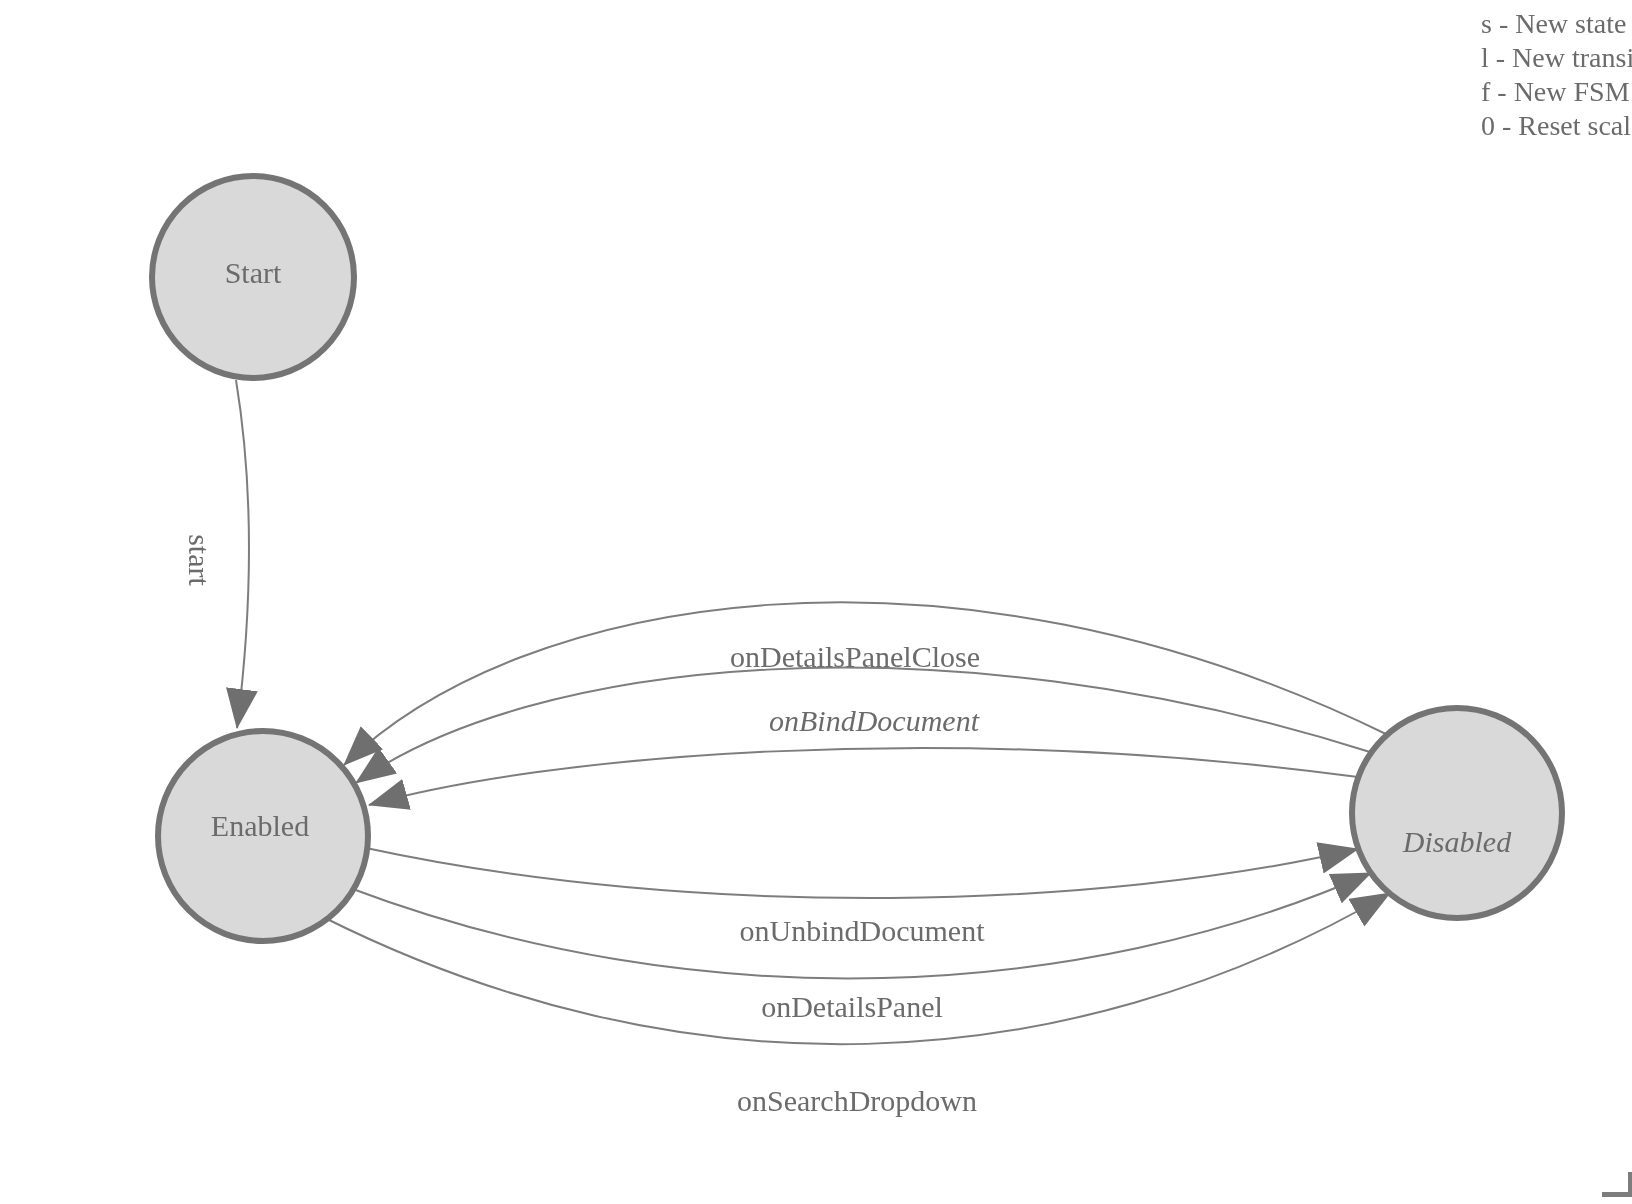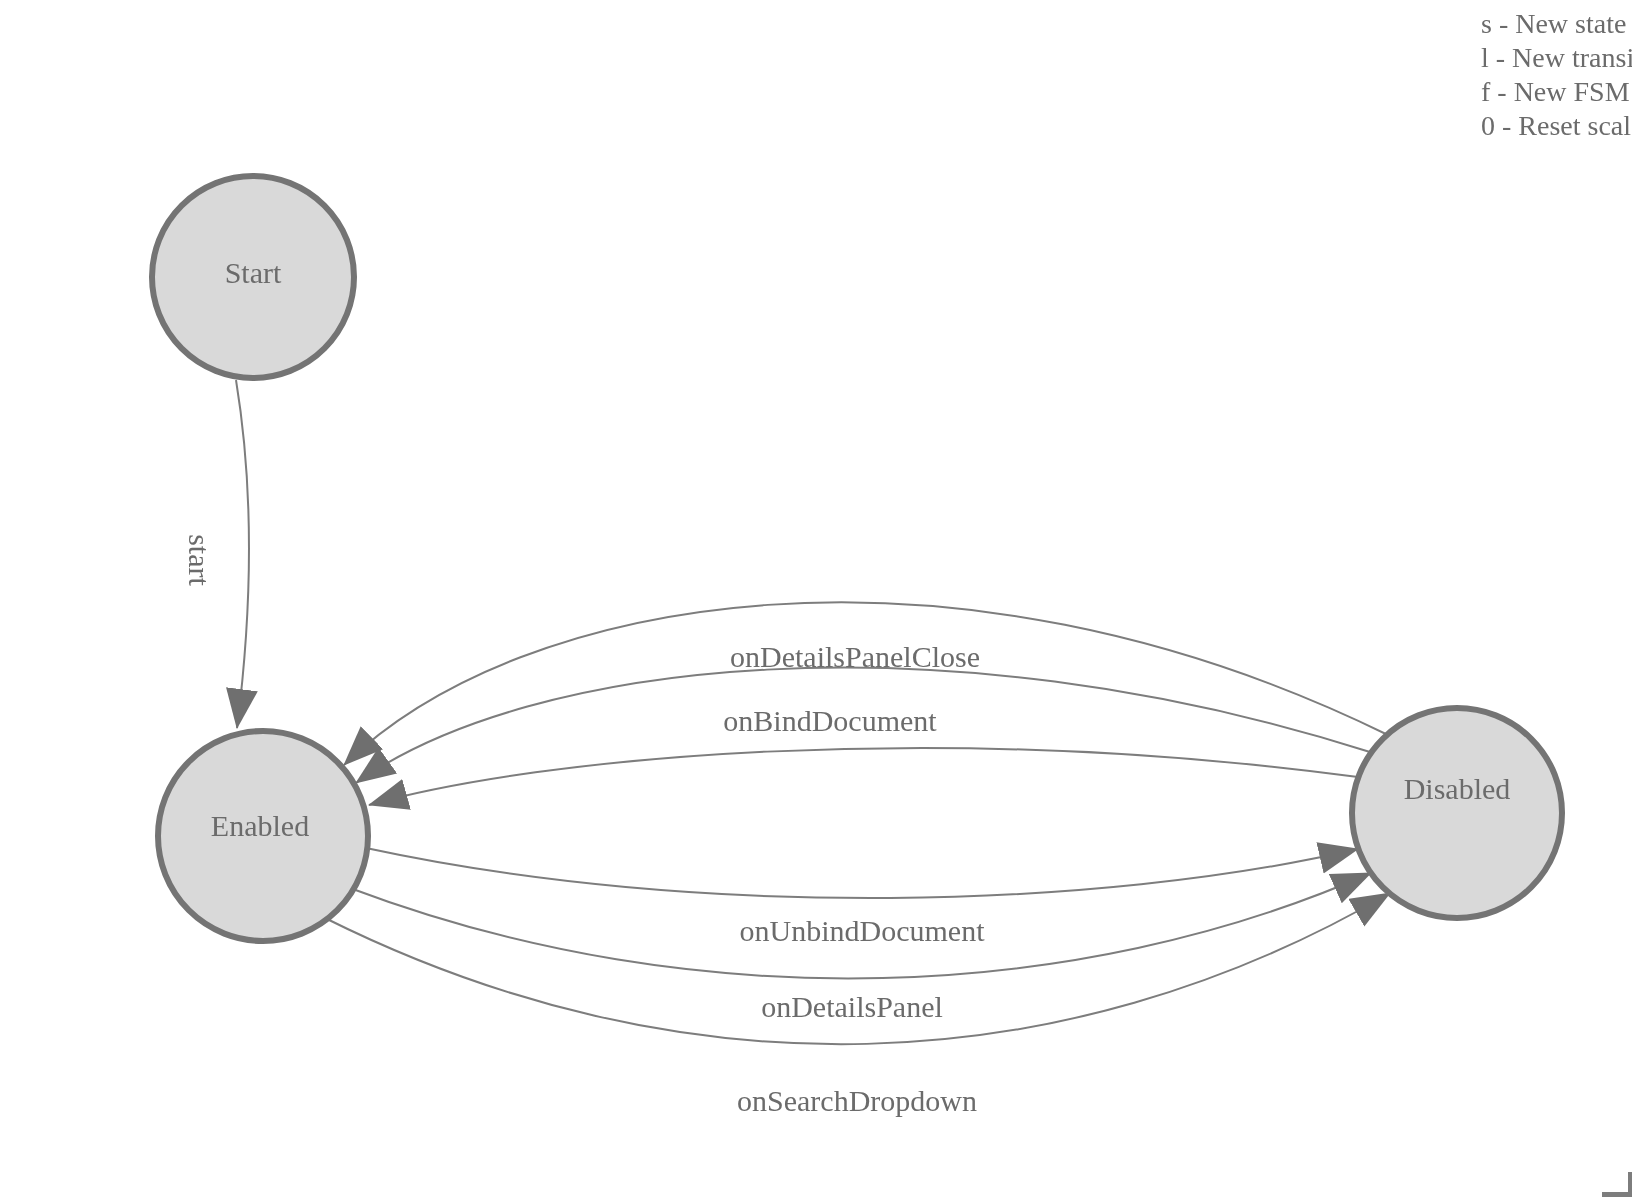--- a/index.html
+++ b/index.html
@@ -101,25 +101,25 @@
     <path class="edge" d="M 350 888 C 700 1020, 1080 1001, 1371 873" marker-end="url(#arrow)"></path>
     <path class="edge" d="M 325 918 C 680 1095, 1060 1085, 1390 893" marker-end="url(#arrow)"></path>
 
     <circle class="state-circle" cx="253" cy="277" r="101"></circle>
     <circle class="state-circle" cx="263" cy="836" r="105"></circle>
     <circle class="state-circle" cx="1457" cy="813" r="105"></circle>
   </svg>
 
   <div class="state-label" style="left:253px; top:273px;">Start</div>
   <div class="state-label" style="left:260px; top:826px;">Enabled</div>
-  <div class="state-label" style="left:1457px; top:789px;">Disabled</div>
+  <div class="state-label" style="left:1457px; top:842px;font-style:italic;">Disabled</div>
 
   <div class="label rotated" style="left:199px; top:560px;">start</div>
   <div class="label" style="left:855px; top:645px;margin-top:12px;">onDetailsPanelClose</div>
-  <div class="label" style="left:830px; top:721px;">onBindDocument</div>
+  <div class="label" style="left:874px; top:721px;font-style:italic;">onBindDocument</div>
   <div class="label" style="left:862px; top:931px;">onUnbindDocument</div>
   <div class="label" style="left:852px; top:1007px;text-align:center;">onDetailsPanel</div>
   <div class="label" style="left:857px; top:1072px;margin-top:29px;">onSearchDropdown</div>
 
   <div class="shortcuts">
     <div>s - New state</div>
     <div>l - New transition</div>
     <div>f - New FSM</div>
     <div>0 - Reset scale</div>
   </div>

